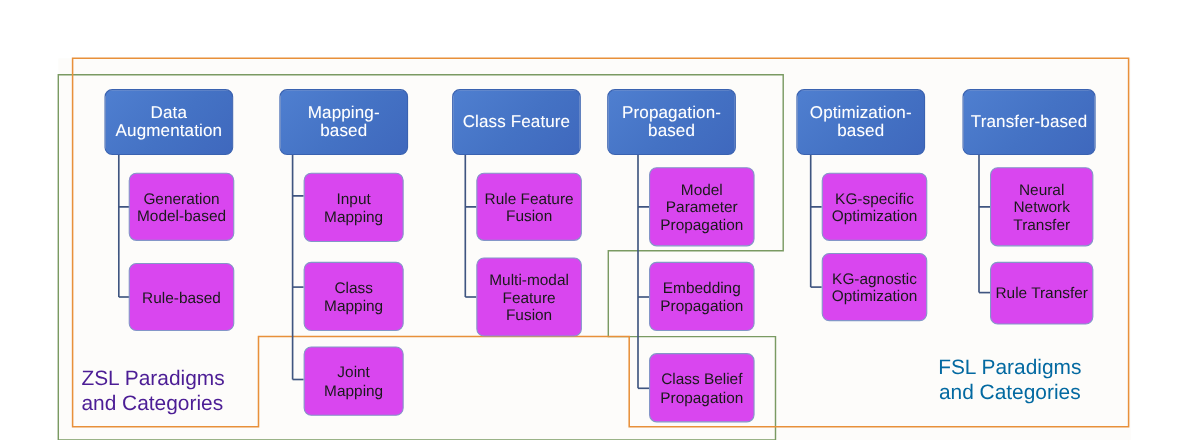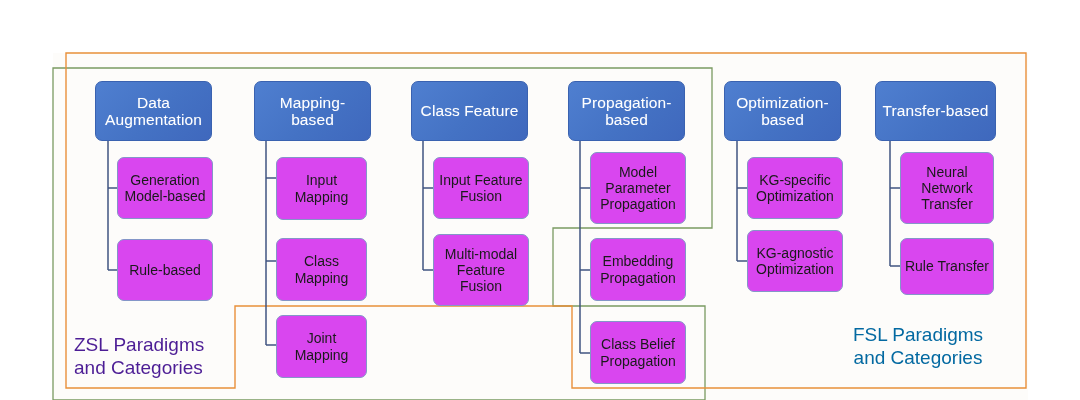--- a/index.html
+++ b/index.html
@@ -198,29 +198,29 @@
     <div class="node-child" style="left: 276px; top: 109px; width: 91px; height: 63px; white-space: pre-line;">Input
 Mapping</div>
     <div class="node-child" style="left: 276px; top: 190px; width: 91px; height: 63px; white-space: pre-line;">Class
 Mapping</div>
     <div class="node-child" style="left: 276px; top: 267px; width: 91px; height: 63px; white-space: pre-line;">Joint
 Mapping</div>
   </div>
 
   <div class="column">
     <div class="node-head" style="left: 411px; top: 33px; width: 117px; height: 60px; white-space: pre-line;">Class Feature</div>
-    <div class="node-child" style="left: 433px; top: 109px; width: 96px; height: 62px; white-space: pre-line;">Input Feature
+    <div class="node-child" style="left: 433px; top: 109px; width: 96px; height: 62px; white-space: pre-line;">Rule Feature
 Fusion</div>
     <div class="node-child" style="left: 433px; top: 186px; width: 96px; height: 72px; white-space: pre-line;">Multi-modal
 Feature
 Fusion</div>
   </div>
 
   <div class="column">
-    <div class="node-head" style="left: 568px; top: 33px; width: 117px; height: 60px; white-space: pre-line;">Propagation-
+    <div class="node-head" style="left: 552px; top: 33px; width: 117px; height: 60px; white-space: pre-line;">Propagation-
 based</div>
     <div class="node-child" style="left: 590px; top: 104px; width: 96px; height: 72px; white-space: pre-line;">Model
 Parameter
 Propagation</div>
     <div class="node-child" style="left: 590px; top: 190px; width: 96px; height: 63px; white-space: pre-line;">Embedding
 Propagation</div>
     <div class="node-child" style="left: 590px; top: 273px; width: 96px; height: 63px; white-space: pre-line;">Class Belief
 Propagation</div>
   </div>
 

